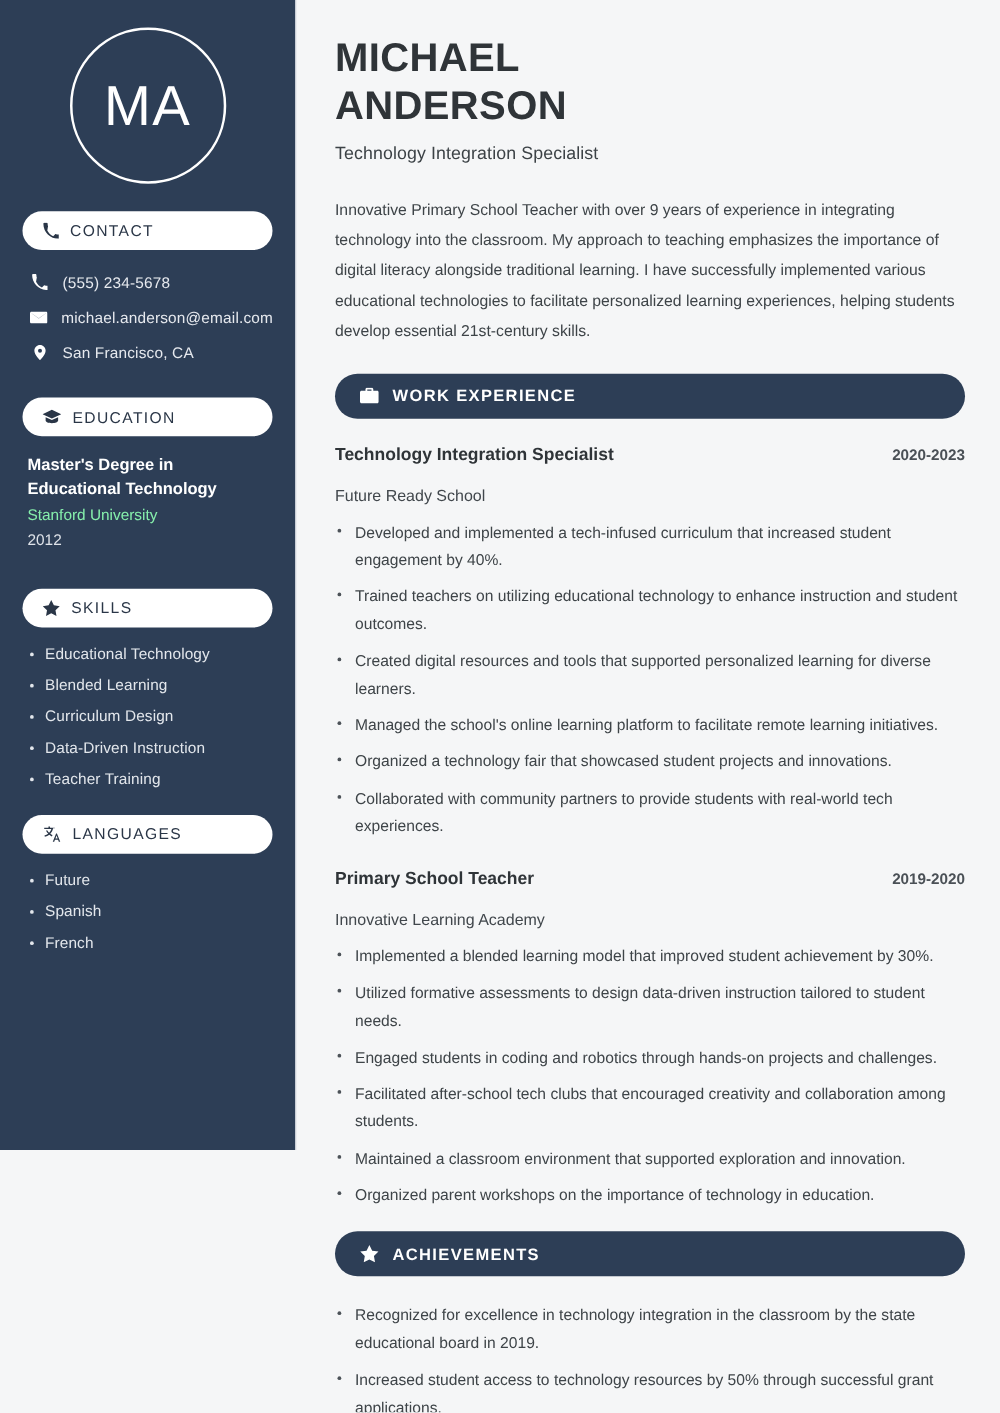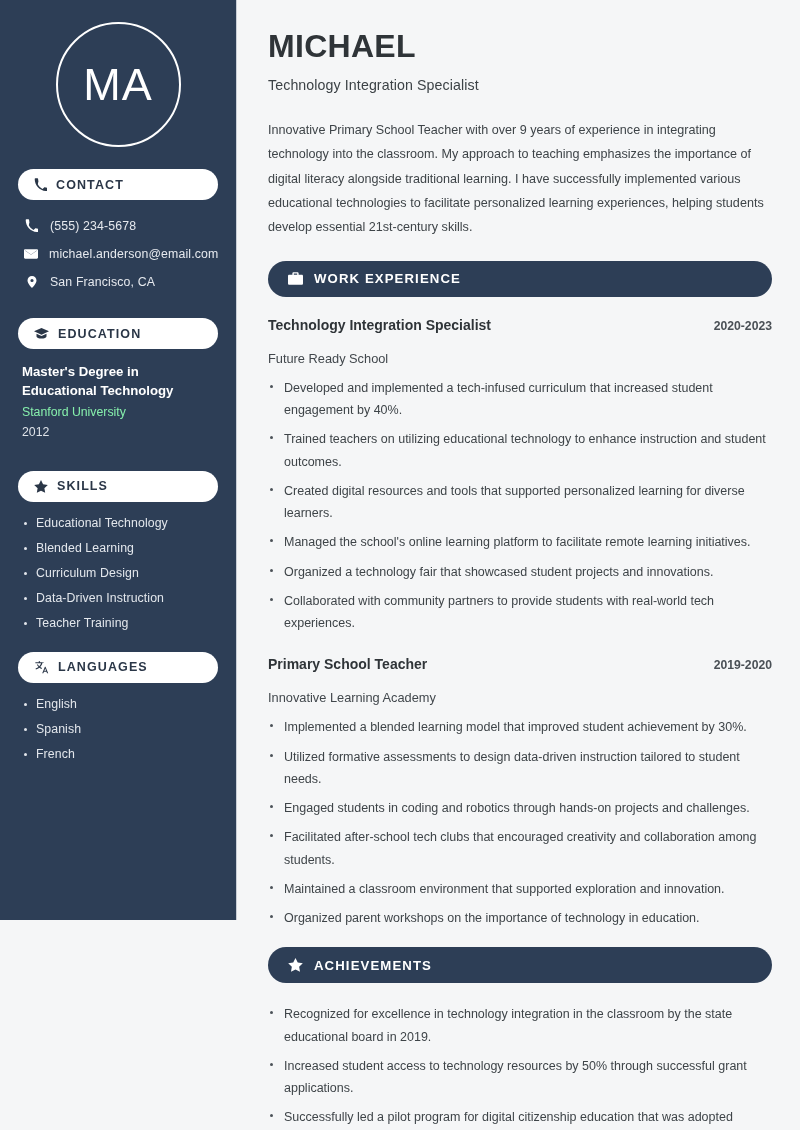--- a/index.html
+++ b/index.html
@@ -58,21 +58,21 @@
     height: 31px;
     display: flex;
     align-items: center;
     gap: 9px;
     padding: 0 16px;
     margin-bottom: 14px;
   }
   .pill-label {
     color: #2a3647;
     font-size: 12.5px;
-    font-weight: 700;
+    font-weight: 400;
     letter-spacing: 1.1px;
   }
   .pill-icon { display: flex; align-items: center; }
   .pill-icon svg { display: block; }
 
   .contact-list { margin-bottom: 24px; }
   .contact-row {
     display: flex;
     align-items: flex-start;
     gap: 11px;
@@ -302,31 +302,32 @@
     <div class="pill">
       <span class="pill-icon">
         <svg width="15" height="14" viewBox="0 0 24 24" fill="#2a3647">
           <path d="M7.3 2.2v1.6H1.5v1.8h9.8c-.5 1.9-1.6 3.6-3.1 5-0.9-.8-1.7-1.8-2.3-2.9H3.9c.7 1.6 1.8 3.1 3.1 4.3-1.5 1.2-3.3 2-5.2 2.4l.6 1.8c2.3-.5 4.4-1.5 6.1-3 1.1 1 2.3 1.8 3.6 2.4l.7-1.8c-1.1-.5-2.1-1.1-3-1.9 2-2 3.4-4.5 3.9-7.3h2.2V3.8h-6.4V2.2H7.3zM17.8 11.5l-4.6 11.4h2l1-2.6h4.3l1 2.6h2l-4.6-11.4h-1.1zm.6 2.9l1.5 4H16.9l1.5-4z"></path>
         </svg>
       </span>
       <span class="pill-label">LANGUAGES</span>
     </div>
 
     <ul class="side-list">
-      <li>English</li>
+      <li>Future</li>
       <li>Spanish</li>
       <li>French</li>
     </ul>
 
   </aside>
 
   <main class="main">
 
     <h1 class="name">
       <span>MICHAEL</span><br>
+      <span>ANDERSON</span>
     </h1>
 
     <div class="job-title">Technology Integration Specialist</div>
 
     <p class="summary">Innovative Primary School Teacher with over 9 years of experience in integrating technology into the classroom. My approach to teaching emphasizes the importance of digital literacy alongside traditional learning. I have successfully implemented various educational technologies to facilitate personalized learning experiences, helping students develop essential 21st-century skills.</p>
 
     <div class="banner">
       <span class="banner-icon">
         <svg width="15" height="14" viewBox="0 0 24 22" fill="#ffffff">
           <path d="M9 0h6c1.1 0 2 .9 2 2v2h5c1.1 0 2 .9 2 2v12c0 1.1-.9 2-2 2H2c-1.1 0-2-.9-2-2V6c0-1.1.9-2 2-2h5V2c0-1.1.9-2 2-2zm.3 4h5.4V2.3H9.3V4z"></path>

